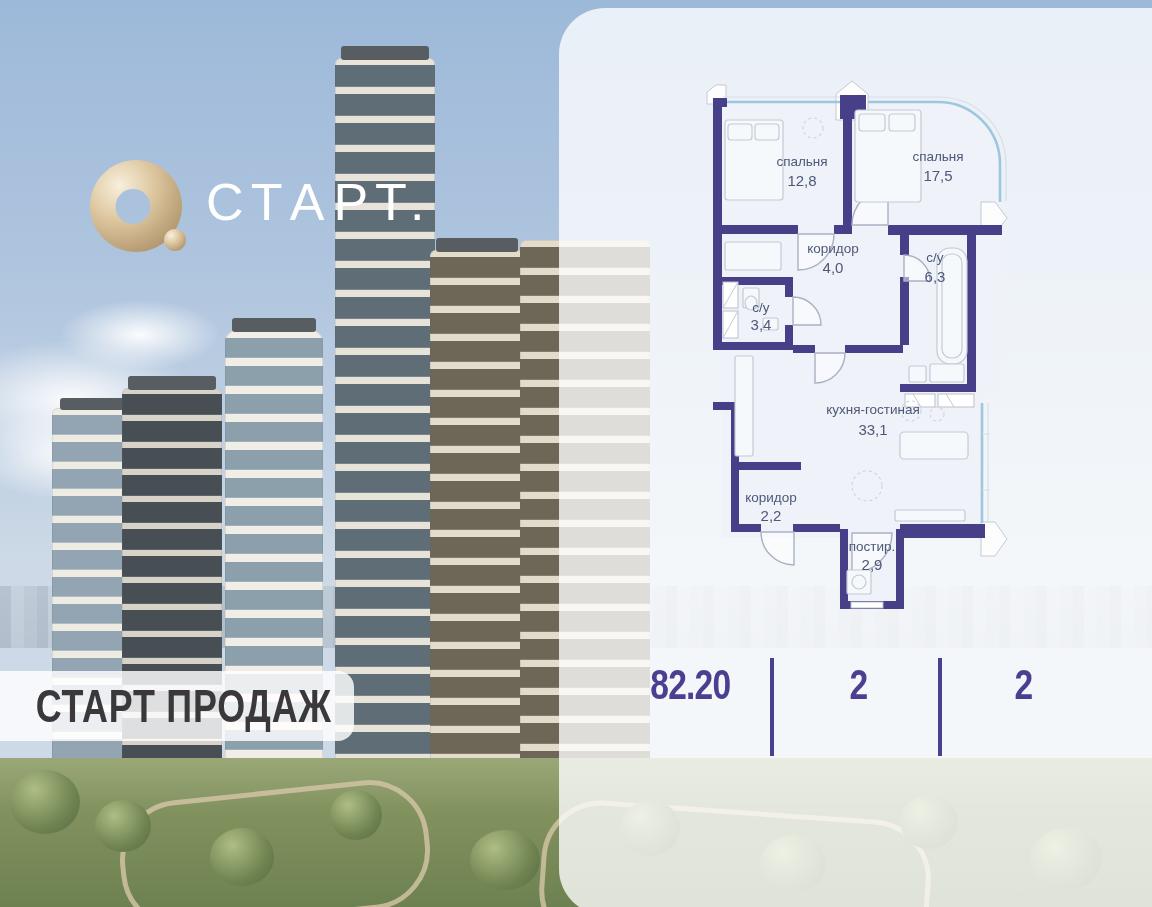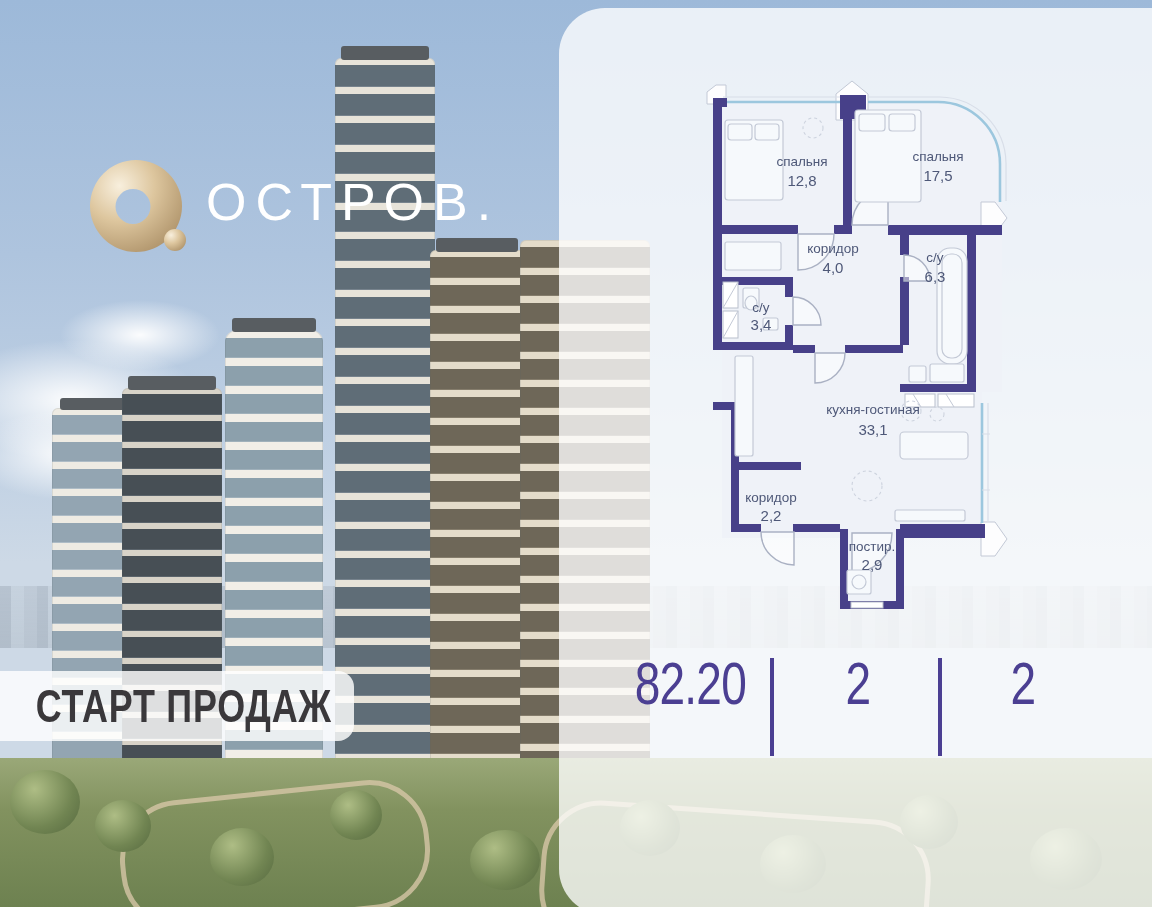--- a/index.html
+++ b/index.html
@@ -43,21 +43,21 @@
   }
   .badge span{font-size:46px;font-weight:700;color:#3a383b;letter-spacing:1px;}
   .cond{display:inline-block;transform:scaleX(.78);transform-origin:50% 50%;white-space:nowrap;}
   
   .panel{
     position:absolute;left:559px;top:8px;width:601px;height:907px;
     background:rgba(255,255,255,.78);border-radius:46px 0 0 46px;
   }
   
   .stat{position:absolute;width:230px;text-align:center;top:648px;}
-  .stat .num{font-size:59px;font-weight:400;color:#4b3f92;line-height:56px;letter-spacing:-1px;}
+  .stat .num{font-size:43px;font-weight:700;color:#4b3f92;line-height:56px;letter-spacing:-1px;}
   .stat .lbl{font-size:30px;font-weight:700;color:#2f2e35;line-height:34px;margin-top:6px;}
   .divider{position:absolute;width:4px;height:98px;background:#4b3f92;top:650px;}
   
   .plan{position:absolute;left:136px;top:54px;}
   .plan text{font-family:"Liberation Sans",sans-serif;fill:#4e5878;}
   .room-name{font-size:13.5px;}
   .room-area{font-size:15px;}
 </style>
 </head>
 <body>
@@ -101,21 +101,21 @@
       <defs>
         <radialGradient id="gold" cx="32%" cy="28%" r="85%">
           <stop offset="0%" stop-color="#f8efdd"></stop>
           <stop offset="45%" stop-color="#ddc69e"></stop>
           <stop offset="100%" stop-color="#ab8f66"></stop>
         </radialGradient>
       </defs>
       <path fill-rule="evenodd" fill="url(#gold)" d="M55 9a46 46 0 1 1 0 92a46 46 0 1 1 0-92 Z M52 38a17.5 17.5 0 1 0 0 35a17.5 17.5 0 1 0 0-35 Z"></path>
       <circle cx="94" cy="89" r="11" fill="url(#gold)"></circle>
     </svg>
-    <div class="brand-text">ОСТРОВ.</div>
+    <div class="brand-text">СТАРТ.</div>
   </div>
 
   <div class="badge">
     <span class="cond">СТАРТ ПРОДАЖ</span>
   </div>
 
   <div class="panel">
 
     <svg class="plan" width="325" height="570" viewBox="0 0 325 570">
 

